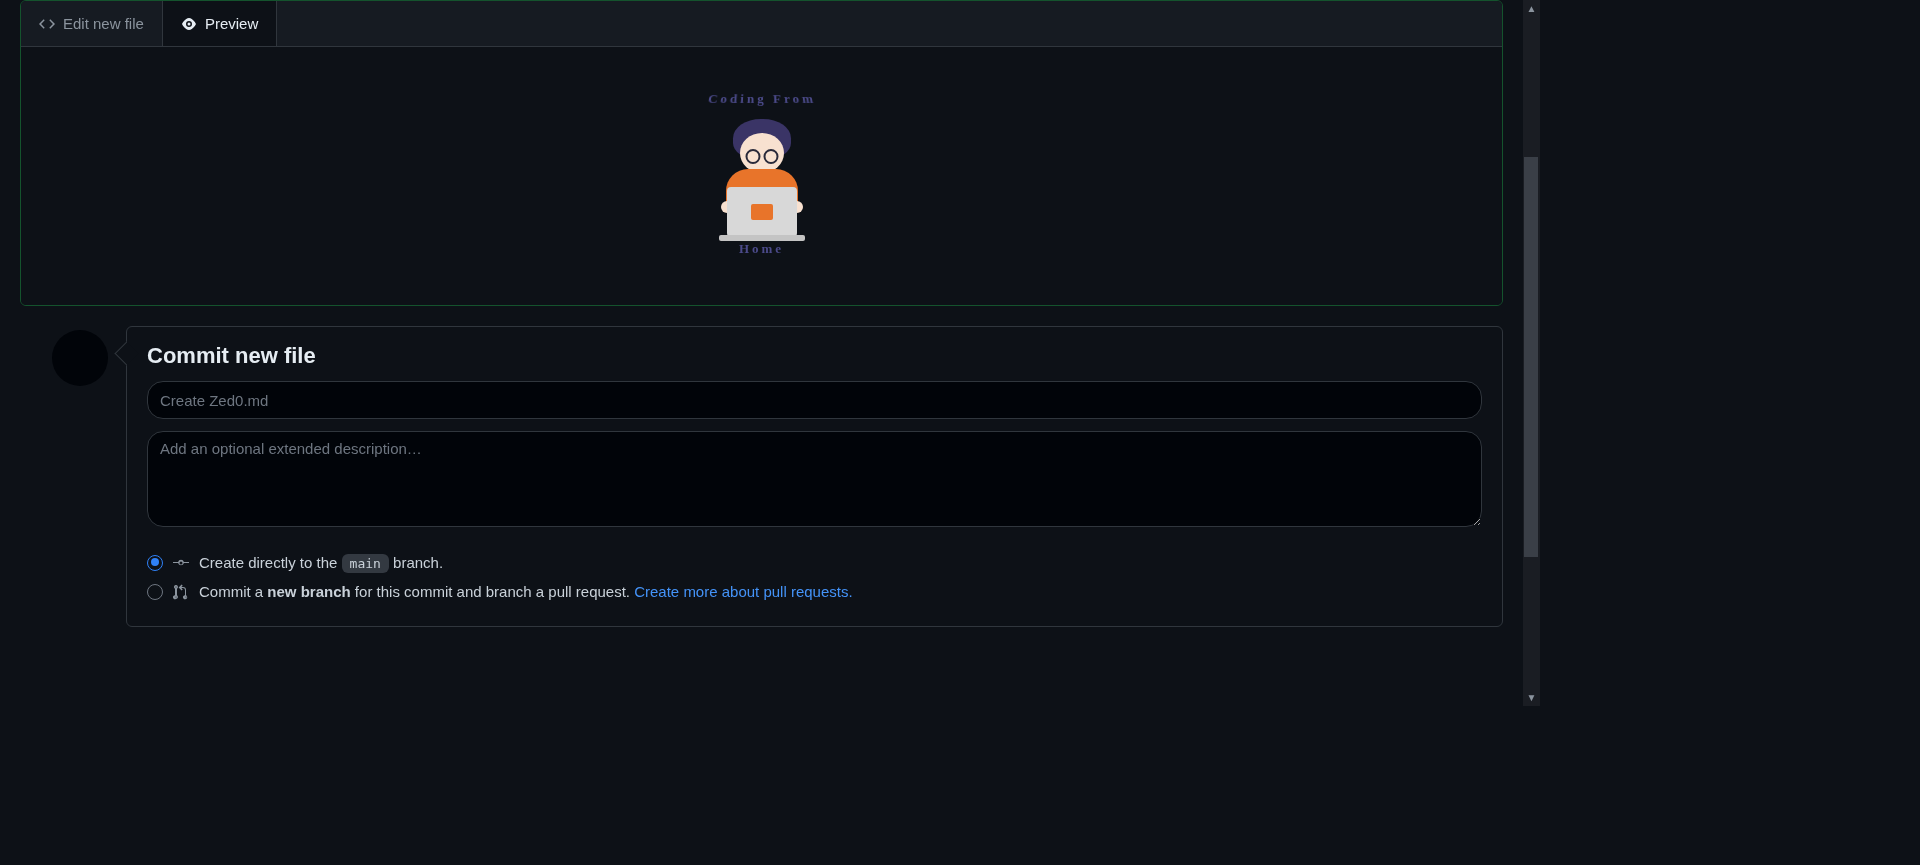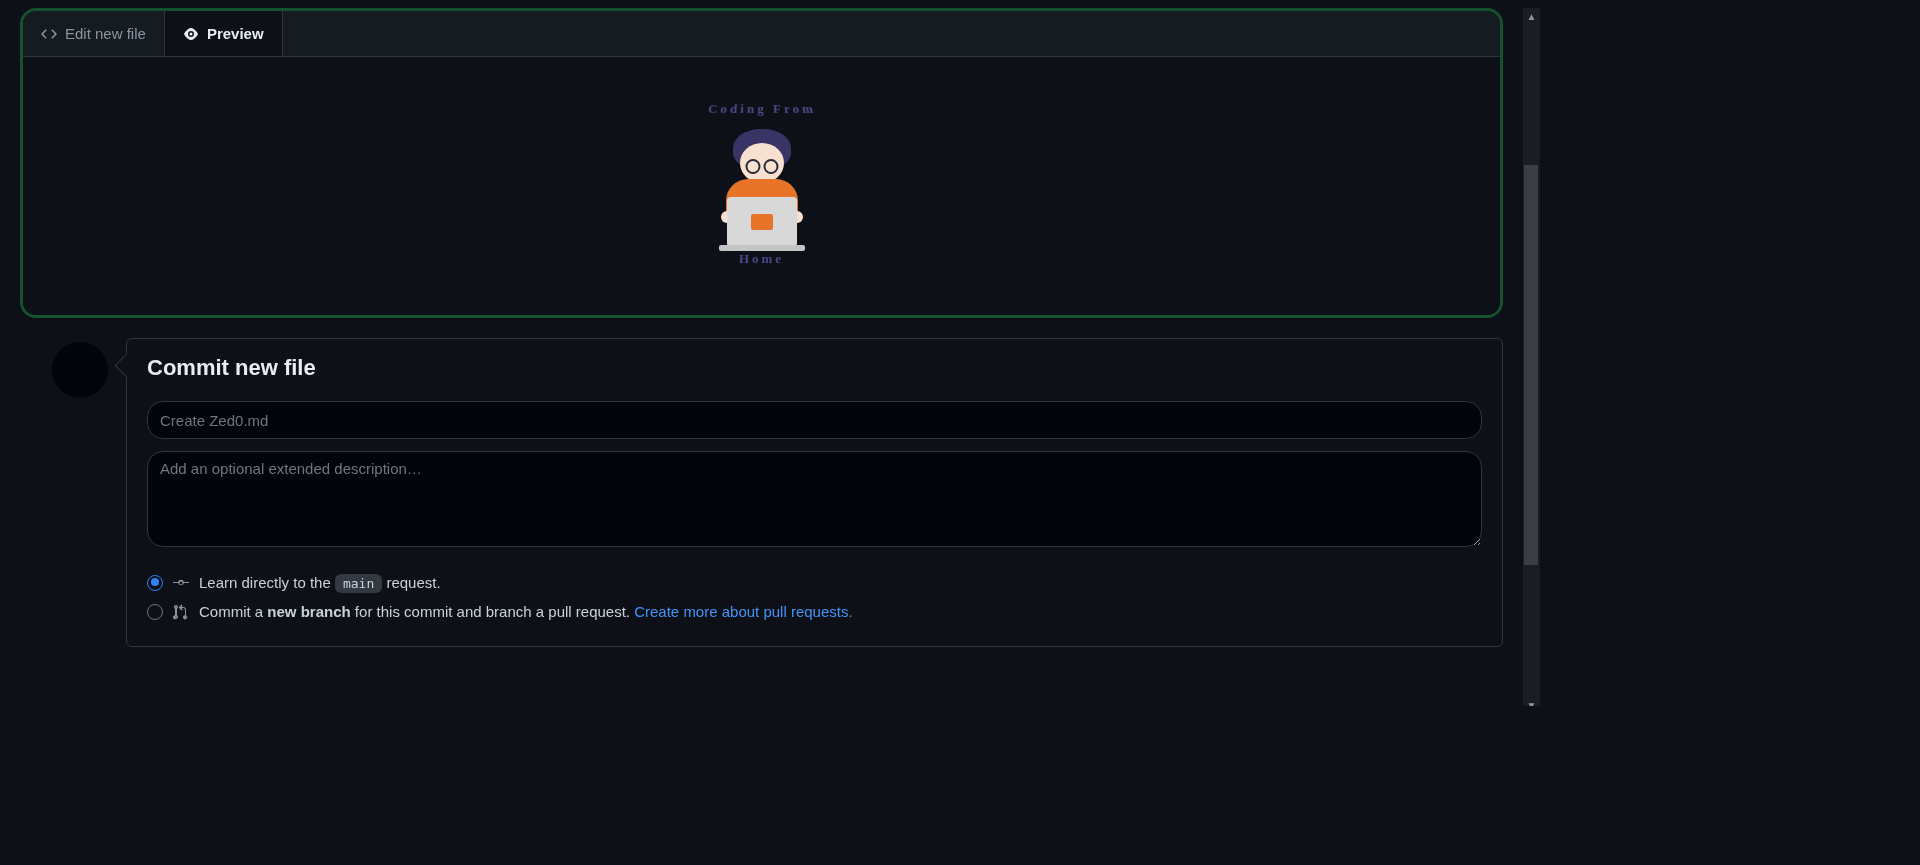--- a/index.html
+++ b/index.html
@@ -46,44 +46,44 @@
     height: 400px;
     background: #3a3f47;
     border-radius: 0;
   }
   .main {
     width: 1523px;
     height: 706px;
     padding: 0 20px;
   }
   .editor-box {
-    border: 3px solid #14532d;
-    border-radius: 16px;
+    border: 1px solid #14532d;
+    border-radius: 6px;
     overflow: hidden;
-    margin-top: 8px;
+    margin-top: 0;
   }
   .tabs {
     display: flex;
     background: #161b22;
     border-bottom: 1px solid #30363d;
   }
   .tab {
     display: flex;
     align-items: center;
     gap: 8px;
     padding: 14px 18px;
     font-size: 15px;
     color: #8b949e;
     border-right: 1px solid #30363d;
     cursor: pointer;
   }
   .tab.active {
     background: #0d1117;
     color: #e6edf3;
-    font-weight: 700;
+    font-weight: 400;
     justify-content: flex-end;
   }
   .tab svg { width: 16px; height: 16px; fill: currentColor; }
   .preview-body {
     background: #0d1117;
     min-height: 258px;
     display: flex;
     align-items: center;
     justify-content: center;
     padding: 20px;
@@ -232,21 +232,21 @@
     height: 16px;
     background: #0d1117;
     border-left: 1px solid #30363d;
     border-bottom: 1px solid #30363d;
     transform: rotate(45deg);
   }
   .commit-title {
     font-size: 22px;
     font-weight: 600;
     color: #e6edf3;
-    margin-bottom: 20px;
+    margin-bottom: 12px;
   }
   .text-input {
     width: 100%;
     background: #010409;
     border: 1px solid #30363d;
     border-radius: 16px;
     color: #c9d1d9;
     font-size: 15px;
     padding: 8px 12px;
     font-family: inherit;
@@ -345,21 +345,21 @@
         <input type="text" class="text-input summary-input" placeholder="Create Zed0.md" style="">
         <textarea class="text-input desc-input" placeholder="Add an optional extended description…" style=""></textarea>
 
         <div class="radio-group">
           <label class="radio-row">
             <span class="radio checked"></span>
             <svg class="row-icon" viewBox="0 0 16 16">
                 <path d="M10.9 8a3 3 0 01-5.8 0H0V7h5.1a3 3 0 015.8 0H16v1h-5.1zM8 9.5A1.5 1.5 0 108 6.5a1.5 1.5 0 000 3z"></path>
               </svg>
             <span>
-              <span>Learn directly to the </span><span class="branch-badge">main</span><span> request.</span>
+              <span>Create directly to the </span><span class="branch-badge">main</span><span> branch.</span>
             </span>
           </label>
           <label class="radio-row">
             <span class="radio"></span>
             <svg class="row-icon" viewBox="0 0 16 16">
                 <path d="M5 3a2 2 0 10-3 1.7v6.6A2 2 0 103 15a2 2 0 001-3.7V4.7A2 2 0 005 3zm-2 .5a.5.5 0 110-1 .5.5 0 010 1zm0 10a.5.5 0 110-1 .5.5 0 010 1zM13 11.3V6a3 3 0 00-3-3H8.4l1.3-1.3L8.6.6 5.6 3.6l3 3 1.1-1.1L8.4 4H10a2 2 0 012 2v5.3A2 2 0 1013 15a2 2 0 000-3.7zm0 2.2a.5.5 0 110-1 .5.5 0 010 1z"></path>
               </svg>
             <span>
               <span>Commit a </span><b>new branch</b><span> for this commit and branch a pull request. </span><a href="#" class="link">Create more about pull requests.</a>
             </span>

